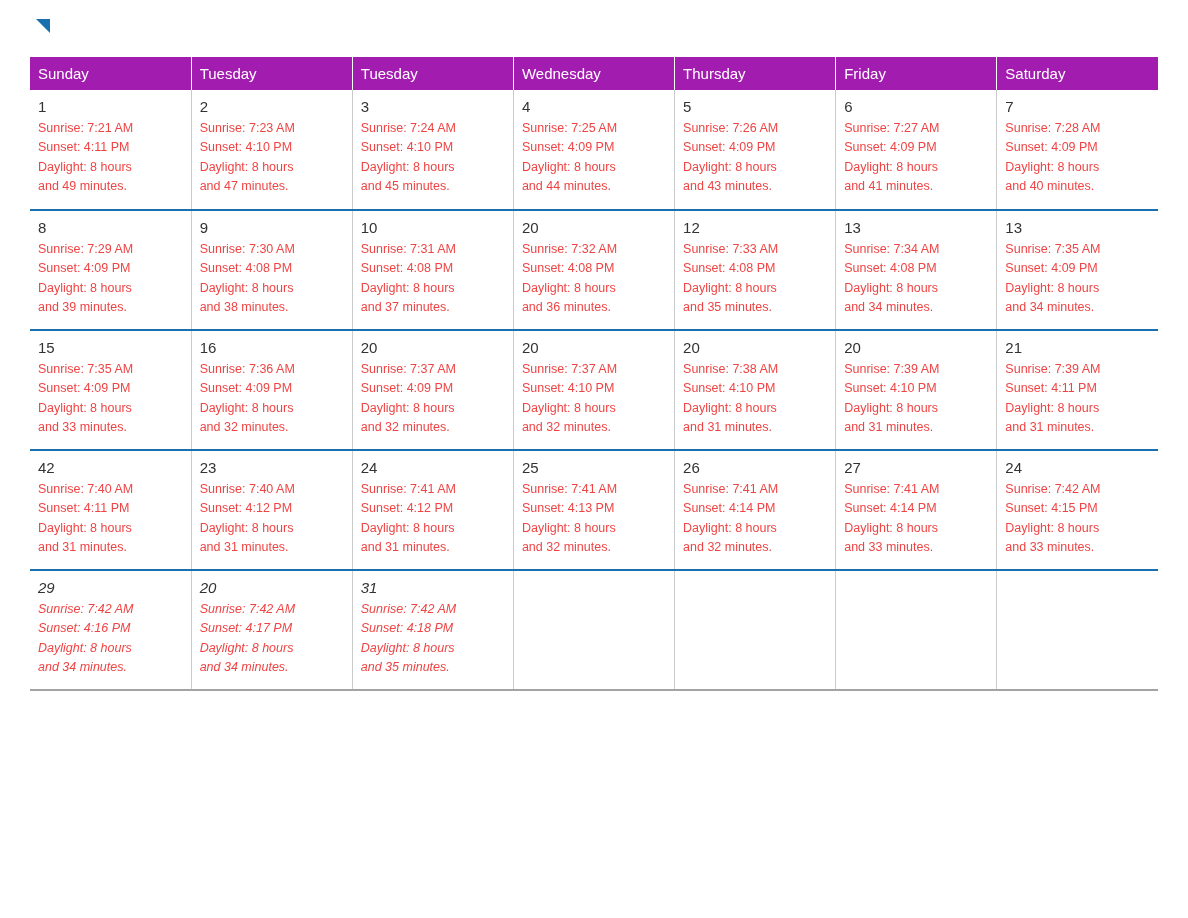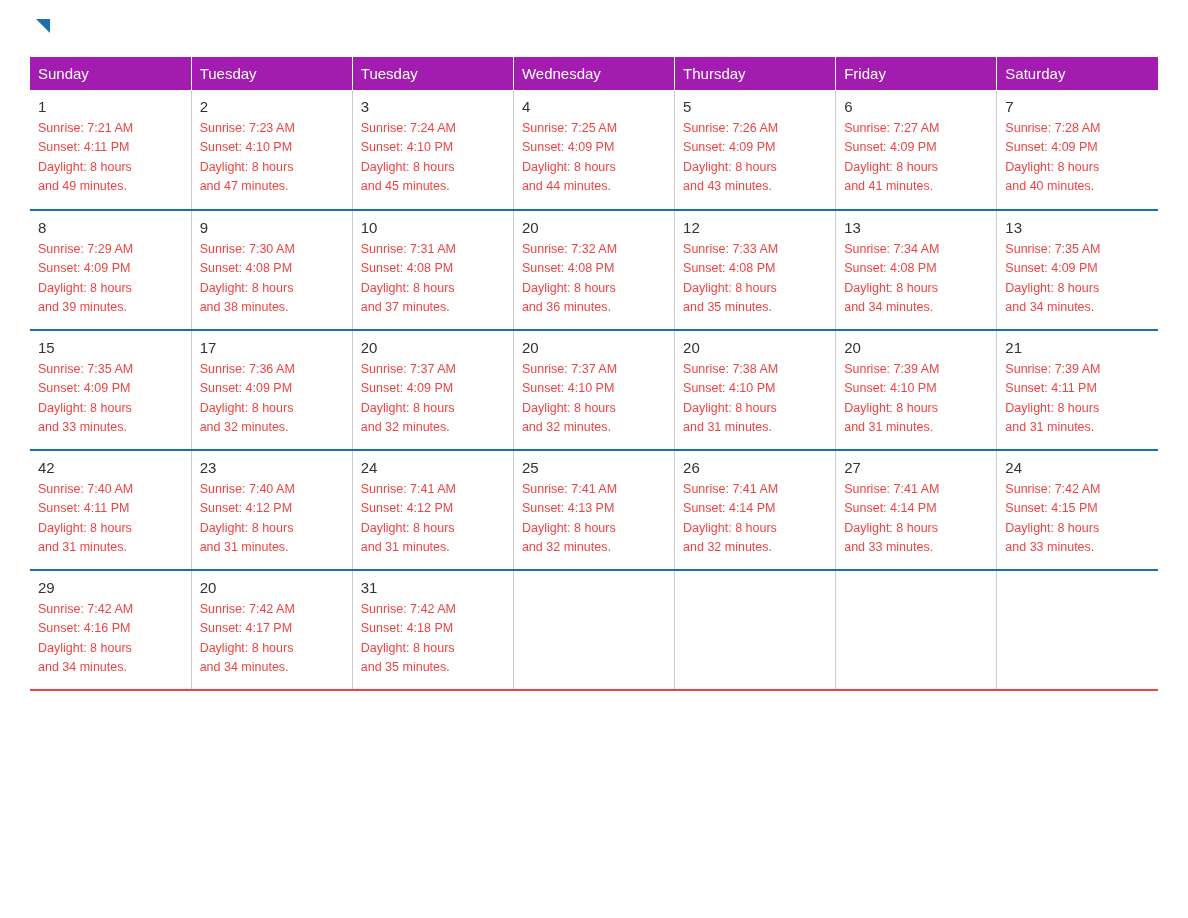--- a/index.html
+++ b/index.html
@@ -86,21 +86,21 @@
       font-size: 15px;
       font-weight: normal;
       display: block;
       margin-bottom: 4px;
     }
     .day-info {
       font-size: 12.5px;
       line-height: 1.55;
       color: #ef4444;
     }
-    tbody tr:last-child { border-bottom: 2px solid #ef4444; }
+    tbody tr:last-child { border-bottom: 2px solid #a3a3a3; font-style: italic; }
   </style>
 </head>
 <body>
 
 <div class="header">
   <div class="logo">
     <div class="logo-line1">
       <span class="logo-general"></span>
       <svg class="logo-arrow-svg" width="22" height="22" viewBox="0 0 22 22">
         <polygon points="4,4 18,4 18,18" fill="#1a6faf"></polygon>
@@ -186,21 +186,21 @@
           <span class="day-num">13</span>
           <div class="day-info">Sunrise: 7:35 AM<br>Sunset: 4:09 PM<br>Daylight: 8 hours<br>and 34 minutes.</div>
         </td>
       </tr>
       <tr>
         <td>
           <span class="day-num">15</span>
           <div class="day-info">Sunrise: 7:35 AM<br>Sunset: 4:09 PM<br>Daylight: 8 hours<br>and 33 minutes.</div>
         </td>
         <td>
-          <span class="day-num">17</span>
+          <span class="day-num">16</span>
           <div class="day-info">Sunrise: 7:36 AM<br>Sunset: 4:09 PM<br>Daylight: 8 hours<br>and 32 minutes.</div>
         </td>
         <td>
           <span class="day-num">20</span>
           <div class="day-info">Sunrise: 7:37 AM<br>Sunset: 4:09 PM<br>Daylight: 8 hours<br>and 32 minutes.</div>
         </td>
         <td>
           <span class="day-num">20</span>
           <div class="day-info">Sunrise: 7:37 AM<br>Sunset: 4:10 PM<br>Daylight: 8 hours<br>and 32 minutes.</div>
         </td>

